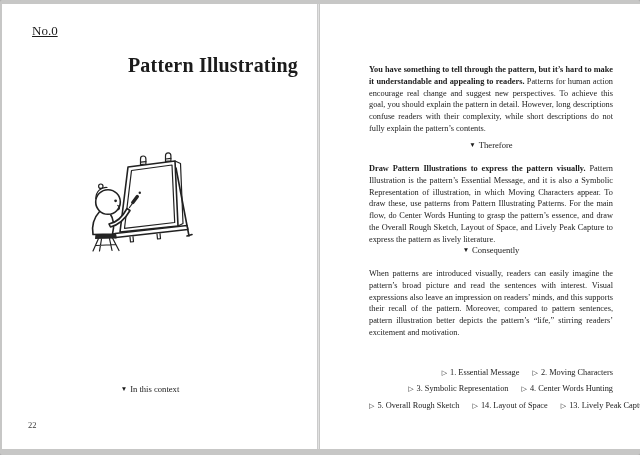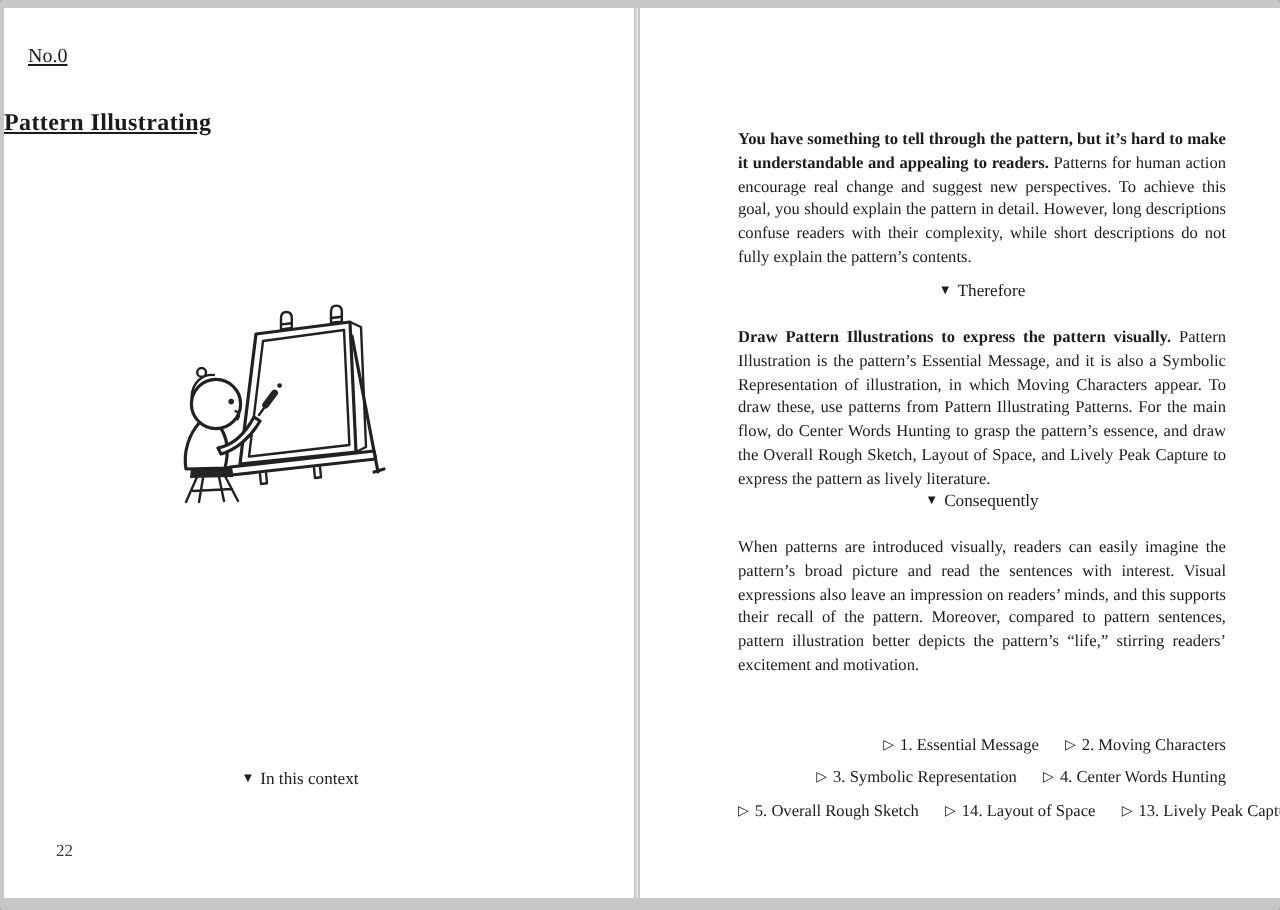--- a/index.html
+++ b/index.html
@@ -12,23 +12,23 @@
   .book{
     position:absolute;left:0;top:0;width:640px;height:455px;
     background:#c7c7c6;border-radius:2px;
   }
   .page{position:absolute;top:4px;height:445px;background:#ffffff;}
   .page-left{left:2px;width:315px;}
   .page-right{left:320px;width:380px;}
   .divider{position:absolute;left:317px;top:4px;width:2px;height:445px;
     background:linear-gradient(to right,#c0c0c0,#ececec);}
   
-  .pattern-no{position:absolute;left:12px;top:19px;font-size:10px;text-decoration:underline;}
+  .pattern-no{position:absolute;left:30px;top:19px;font-size:13px;text-decoration:underline;}
   .title{position:absolute;left:0;top:50px;width:296px;margin:0;
-    text-align:left;font-size:12px;font-weight:bold;letter-spacing:.2px;text-decoration:underline;}
+    text-align:right;font-size:20px;font-weight:bold;letter-spacing:.2px;}
   .illustration{position:absolute;left:73px;top:146px;width:150px;height:114px;}
   .context-intro{position:absolute;left:0;top:357px;width:296px;
     text-align:center;font-size:8.5px;}
   .context-heading{position:absolute;left:0;top:380px;width:296px;
     text-align:center;font-size:8.6px;}
   .pageno{position:absolute;font-size:8.5px;color:#3a3a3a;}
   .pageno-left{left:26px;top:416px;}
   .pageno-right{right:8px;top:416px;}
   
   .col{position:absolute;left:49px;width:244px;}

